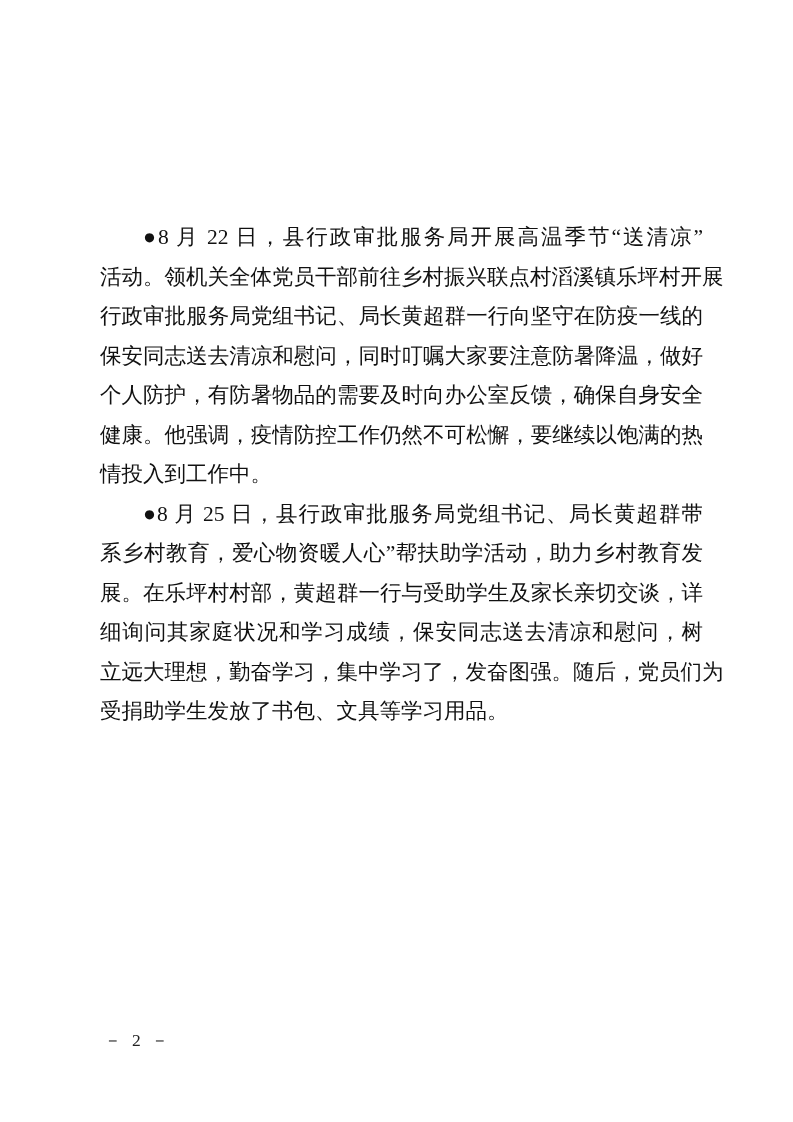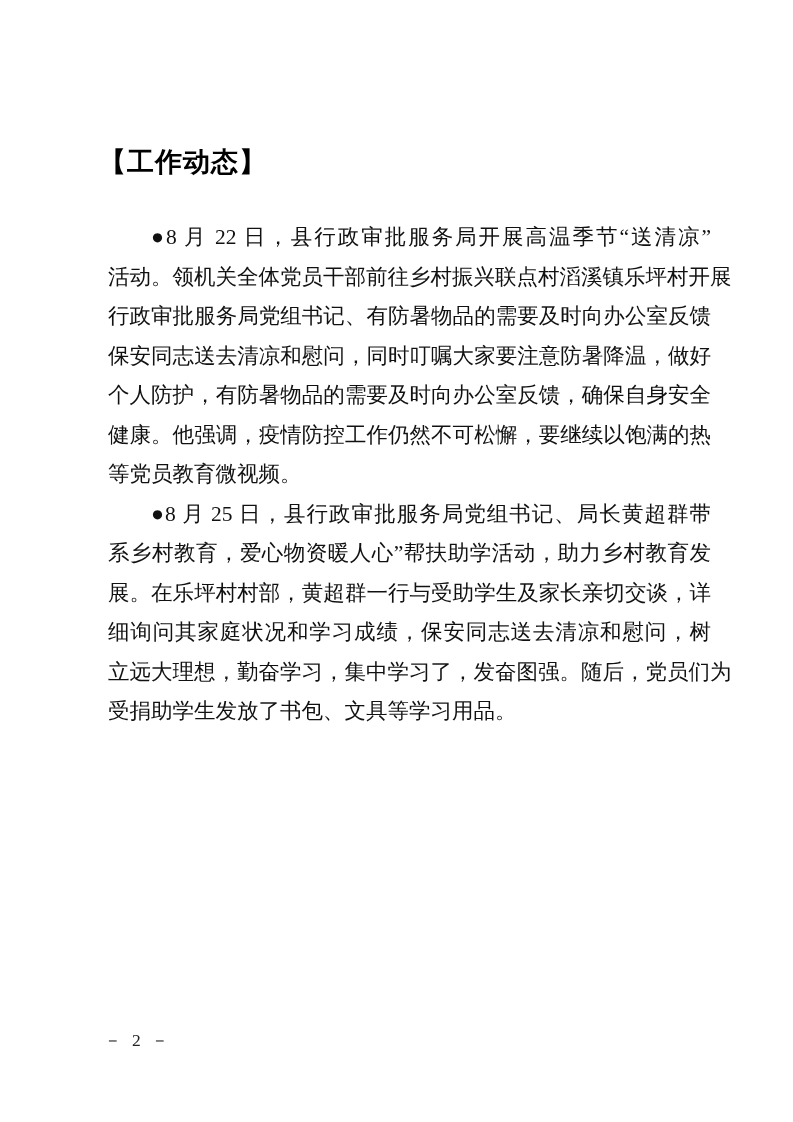--- a/index.html
+++ b/index.html
@@ -22,21 +22,21 @@
     top: 144px;
     font-family: "Liberation Sans", "DejaVu Sans", sans-serif;
     font-size: 27px;
     font-weight: bold;
     letter-spacing: 1px;
     color: #000000;
     white-space: nowrap;
   }
   .doc-body {
     position: absolute;
-    left: 108px;
+    left: 100px;
     top: 218px;
     width: 603px;
   }
   .para {
     margin: 0;
     padding: 0;
   }
   .line {
     height: 39.5px;
     line-height: 39.5px;
@@ -60,31 +60,30 @@
     font-size: 17.5px;
     letter-spacing: 3px;
     color: #222222;
     white-space: nowrap;
   }
 </style>
 </head>
 <body>
 
 <div class="page">
-  <div class="heading">【工作动态】</div>
 
   <div class="doc-body" id="doc-body">
       <div class="para">
         <div class="line first">●8 月 22 日，县行政审批服务局开展高温季节“送清凉”</div>
         <div class="line">活动。领机关全体党员干部前往乡村振兴联点村滔溪镇乐坪村开展</div>
-        <div class="line">行政审批服务局党组书记、有防暑物品的需要及时向办公室反馈</div>
+        <div class="line">行政审批服务局党组书记、局长黄超群一行向坚守在防疫一线的</div>
         <div class="line">保安同志送去清凉和慰问，同时叮嘱大家要注意防暑降温，做好</div>
         <div class="line">个人防护，有防暑物品的需要及时向办公室反馈，确保自身安全</div>
         <div class="line">健康。他强调，疫情防控工作仍然不可松懈，要继续以饱满的热</div>
-        <div class="line endline">等党员教育微视频。</div>
+        <div class="line endline">情投入到工作中。</div>
       </div>
       <div class="para">
         <div class="line first">●8 月 25 日，县行政审批服务局党组书记、局长黄超群带</div>
         <div class="line">系乡村教育，爱心物资暖人心”帮扶助学活动，助力乡村教育发</div>
         <div class="line">展。在乐坪村村部，黄超群一行与受助学生及家长亲切交谈，详</div>
         <div class="line">细询问其家庭状况和学习成绩，保安同志送去清凉和慰问，树</div>
         <div class="line">立远大理想，勤奋学习，集中学习了，发奋图强。随后，党员们为</div>
         <div class="line endline">受捐助学生发放了书包、文具等学习用品。</div>
       </div>
     </div>

